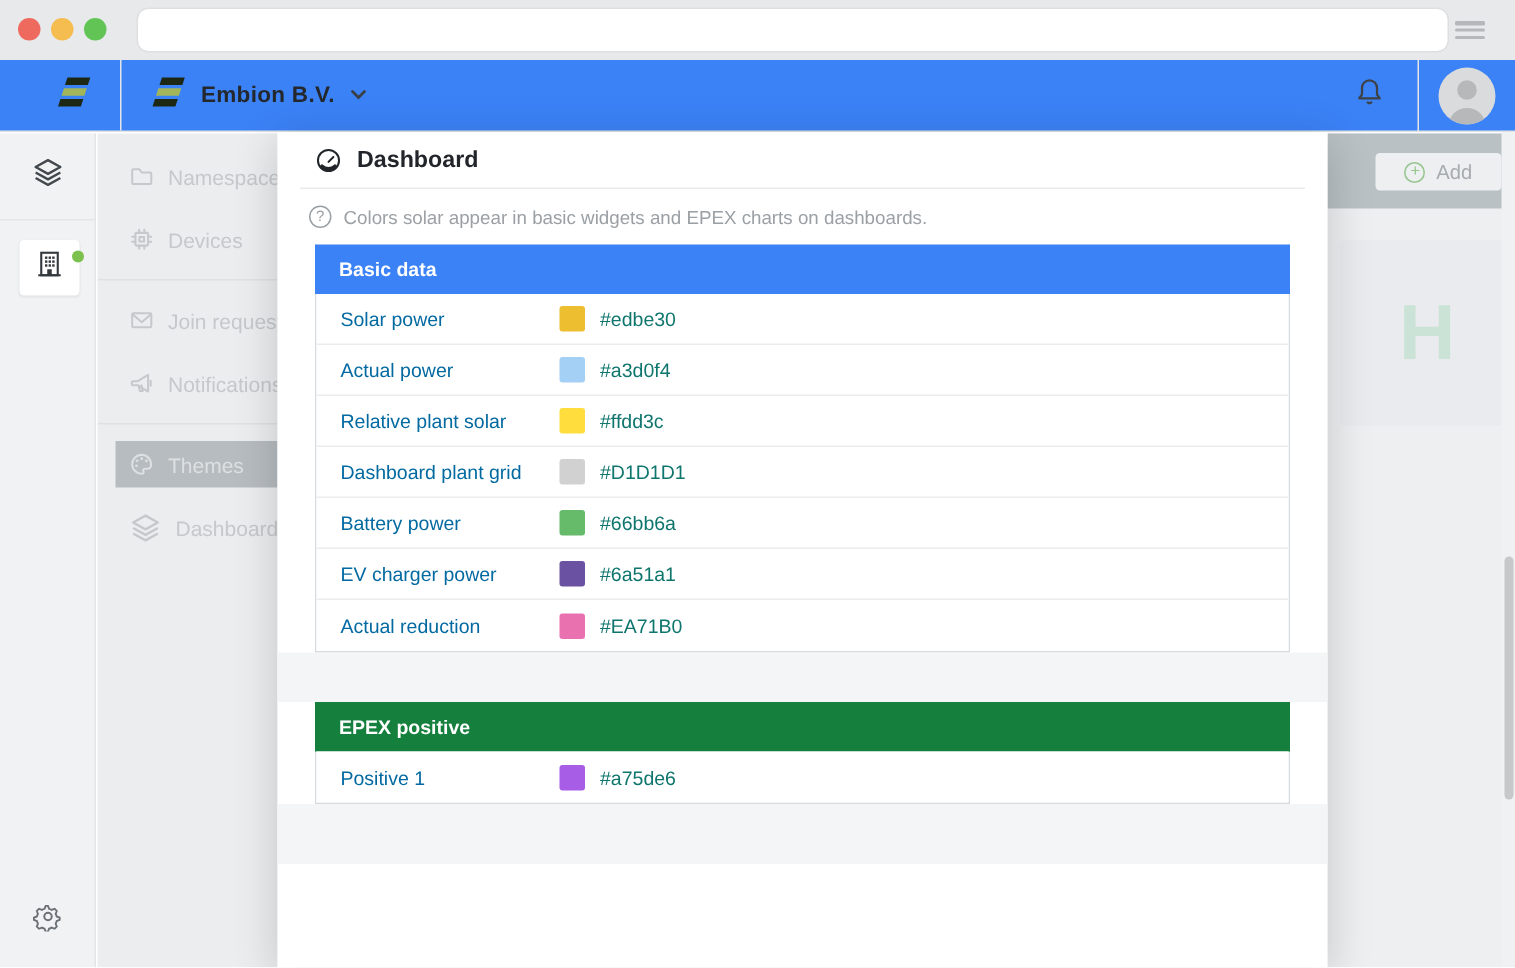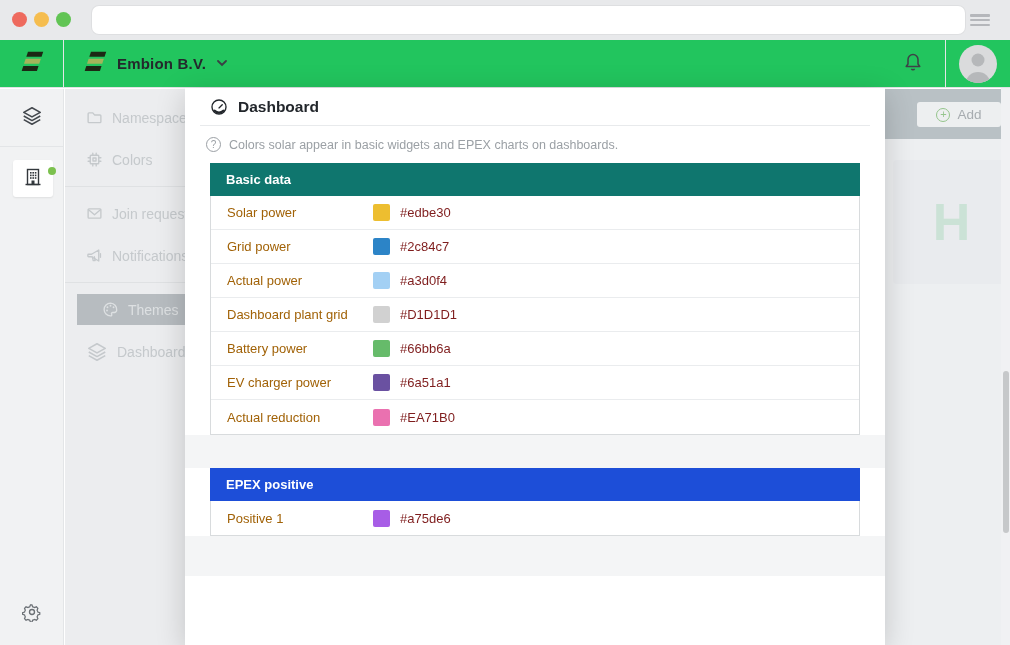--- a/index.html
+++ b/index.html
@@ -9,21 +9,21 @@
 
   
   .chrome { position:absolute; left:0; top:0; width:1010px; height:40px; background:#e8e9eb; }
   .lights { position:absolute; left:12px; top:12px; display:flex; gap:7px; }
   .light { width:15px; height:15px; border-radius:50%; }
   .urlbar { position:absolute; left:92px; top:6px; width:873px; height:28px; background:#fff; border-radius:7px; box-shadow:0 0 0 1px rgba(0,0,0,0.04); border:none; padding:0 12px; font-size:13px; color:#555; outline:none; }
   .chrome-menu { position:absolute; right:20px; top:14px; width:20px; height:12px; display:flex; flex-direction:column; justify-content:space-between; cursor:pointer; }
   .chrome-menu span { display:block; height:2.5px; background:#b5b7bb; border-radius:1px; }
 
   
-  .app-header { position:absolute; left:0; top:40px; width:1010px; height:48px; background:#22c55e; border-bottom:1px solid #e0e2e4; display:flex; align-items:center; }
+  .app-header { position:absolute; left:0; top:40px; width:1010px; height:48px; background:#3b82f6; border-bottom:1px solid #e0e2e4; display:flex; align-items:center;padding-left:17px; }
   .hd-rail { width:64px; height:100%; border-right:1px solid #e3e5e7; display:flex; align-items:center; justify-content:center; }
   .org { display:flex; align-items:center; gap:9px; padding-left:18px; cursor:pointer; }
   .org-name { font-size:15px; font-weight:bold; color:#24282c; letter-spacing:.2px; }
   .chev { color:#3a3f44; display:flex; margin-left:2px; }
   .hd-spacer { flex:1; }
   .bell { width:64px; display:flex; justify-content:center; color:#3d4247; cursor:pointer; }
   .hd-div { width:1px; height:48px; background:#e3e5e7; }
   .avatar-cell { width:64px; display:flex; justify-content:center; }
   .avatar { width:38px; height:38px; border-radius:50%; background:#dadbdc; overflow:hidden; cursor:pointer; }
 
@@ -32,21 +32,21 @@
   .rail-item { width:64px; height:58px; display:flex; align-items:center; justify-content:center; color:#43484d; cursor:pointer; }
   .rail-divider { border-bottom:1px solid #e3e5e7; }
   .rail-tile { position:relative; margin:13px 0 0 13px; width:40px; height:37px; background:#fff; border-radius:3px; box-shadow:0 1px 2px rgba(0,0,0,.08); display:flex; align-items:center; justify-content:center; color:#33383d; cursor:pointer; }
   .green-dot { position:absolute; right:-3px; top:7px; width:8px; height:8px; border-radius:50%; }
   .rail-gear { position:absolute; bottom:18px; left:0; width:64px; display:flex; justify-content:center; color:#6b7075; font-size:20px; cursor:pointer; }
 
   
   .sidebar { position:absolute; left:65px; top:89px; width:120px; height:556px; background:#ecedef; overflow:hidden; padding-top:13px; }
   .side-item { height:31px; margin-bottom:11px; display:flex; align-items:center; gap:9px; padding-left:21px; color:#c5c9cc; font-size:14px; white-space:nowrap; cursor:pointer; }
   .side-item .lbl { color:#c5c9cc; }
-  .side-item.selected { background:#b7bcc0; margin-left:12px; padding-left:25px; }
+  .side-item.selected { background:#b7bcc0; margin-left:12px; padding-left:9px; }
   .side-item.selected, .side-item.selected .lbl { color:#dde0e2; }
   .side-div { border-bottom:1px solid #dfe1e3; margin:0 0 11px 0; }
 
   
   .content-dim { position:absolute; left:885px; top:89px; width:125px; height:556px; background:#edeff1; }
   .toolbar-band { position:absolute; left:0; top:0; width:125px; height:50px; background:#b9c1c5; }
   .add-btn { position:absolute; left:32px; top:13px; width:84px; height:25px; background:#edeff0; border:none; border-radius:3px; display:flex; align-items:center; justify-content:center; gap:7px; cursor:pointer; }
   .add-lbl { font-size:13.5px; color:#a7acb0; }
   .plus-circ { width:14px; height:14px; border:1.3px solid #95c58c; border-radius:50%; color:#95c58c; font-size:11px; line-height:11px; display:flex; align-items:center; justify-content:center; }
   .ph-card { position:absolute; left:8px; top:71px; width:117px; height:124px; background:#e9ebee; border-radius:4px; display:flex; align-items:center; justify-content:center; }
@@ -64,23 +64,23 @@
   .m-div { border-bottom:1px solid #e8eaec; margin:0 15px; }
   .m-info-row { height:37px; display:flex; align-items:center; gap:8px; padding:0 21px; }
   .help-circ { flex:0 0 15px; width:15px; height:15px; border:1.2px solid #9ba0a5; border-radius:50%; color:#9ba0a5; font-size:10px; display:flex; align-items:center; justify-content:center; }
   .m-info { font-size:12.5px; color:#9ba0a5; }
 
   .c-table { margin:0 25px; border:1px solid #d8dbdd; border-top:none; }
   .c-head { height:33px; background:#3e5462; display:flex; align-items:center; padding-left:16px; margin:0 -1px; }
   .c-head span { color:#fff; font-size:13px; font-weight:bold; }
   .c-row { height:34px; background:#fff; border-bottom:1px solid #eaecee; display:flex; align-items:center; padding-left:16px; cursor:pointer; }
   .c-row:last-child { border-bottom:none; }
-  .c-label { flex:0 0 146px; font-size:13px; color:#a16207; }
+  .c-label { flex:0 0 146px; font-size:13px; color:#0369a1; }
   .swatch { width:17px; height:17px; border-radius:2px; }
-  .c-hex { margin-left:10px; font-size:13px; color:#7f1d1d; }
+  .c-hex { margin-left:10px; font-size:13px; color:#0f766e; }
   .t-gap { height:33px; background:#f4f5f6; }
   .m-bottom { height:40px; background:#f4f5f6; }
 </style>
 </head>
 <body>
 
 <div class="screen">
 
   <div class="chrome">
     <div class="lights">
@@ -182,21 +182,21 @@
         <span class="lbl">Namespaces</span>
       </div>
       <div class="side-item">
         <span style="display: flex;">
           <svg width="17" height="17" viewBox="0 0 20 20" fill="none" stroke="currentColor" stroke-width="1.6" stroke-linecap="round" stroke-linejoin="round">
             <rect x="5" y="5" width="10" height="10" rx="1"></rect>
             <rect x="8.2" y="8.2" width="3.6" height="3.6"></rect>
             <path d="M8 5 V2.5 M12 5 V2.5 M8 15 v2.5 M12 15 v2.5 M5 8 H2.5 M5 12 H2.5 M15 8 h2.5 M15 12 h2.5"></path>
           </svg>
         </span>
-        <span class="lbl">Colors</span>
+        <span class="lbl">Devices</span>
       </div>
       <div class="side-div"></div>
       <div class="side-item">
         <span style="display: flex;">
           <svg width="17" height="17" viewBox="0 0 20 20" fill="none" stroke="currentColor" stroke-width="1.6" stroke-linecap="round" stroke-linejoin="round">
             <rect x="2.5" y="4.5" width="15" height="11" rx="1"></rect>
             <path d="M3 5.5 l7 6 7-6"></path>
           </svg>
         </span>
         <span class="lbl">Join requests</span>
@@ -261,39 +261,39 @@
         </span>
       <span class="m-title">Dashboard</span>
     </div>
     <div class="m-div"></div>
     <div class="m-info-row">
       <span class="help-circ">?</span>
       <span class="m-info">Colors solar appear in basic widgets and EPEX charts on dashboards.</span>
     </div>
     <div id="modal-sections">
         <div class="c-table">
-          <div class="c-head" style="background: #0f766e;">
+          <div class="c-head" style="background: #3b82f6;">
             <span>Basic data</span>
           </div>
           <div class="c-row">
             <span class="c-label">Solar power</span>
             <span class="swatch" style="background: rgb(237, 190, 48);"></span>
             <span class="c-hex">#edbe30</span>
           </div>
           <div class="c-row">
-            <span class="c-label">Grid power</span>
-            <span class="swatch" style="background: rgb(44, 132, 199);"></span>
-            <span class="c-hex">#2c84c7</span>
-          </div>
-          <div class="c-row">
             <span class="c-label">Actual power</span>
             <span class="swatch" style="background: rgb(163, 208, 244);"></span>
             <span class="c-hex">#a3d0f4</span>
           </div>
           <div class="c-row">
+            <span class="c-label">Relative plant solar</span>
+            <span class="swatch" style="background: rgb(255, 221, 60);"></span>
+            <span class="c-hex">#ffdd3c</span>
+          </div>
+          <div class="c-row">
             <span class="c-label">Dashboard plant grid</span>
             <span class="swatch" style="background: rgb(209, 209, 209);"></span>
             <span class="c-hex">#D1D1D1</span>
           </div>
           <div class="c-row">
             <span class="c-label">Battery power</span>
             <span class="swatch" style="background: rgb(102, 187, 106);"></span>
             <span class="c-hex">#66bb6a</span>
           </div>
           <div class="c-row">
@@ -302,21 +302,21 @@
             <span class="c-hex">#6a51a1</span>
           </div>
           <div class="c-row">
             <span class="c-label">Actual reduction</span>
             <span class="swatch" style="background: rgb(234, 113, 176);"></span>
             <span class="c-hex">#EA71B0</span>
           </div>
         </div>
         <div class="t-gap"></div>
         <div class="c-table">
-          <div class="c-head" style="background: #1d4ed8;">
+          <div class="c-head" style="background: #15803d;">
             <span>EPEX positive</span>
           </div>
           <div class="c-row">
             <span class="c-label">Positive 1</span>
             <span class="swatch" style="background: rgb(167, 93, 230);"></span>
             <span class="c-hex">#a75de6</span>
           </div>
         </div>
       </div>
     <div class="m-bottom"></div>

